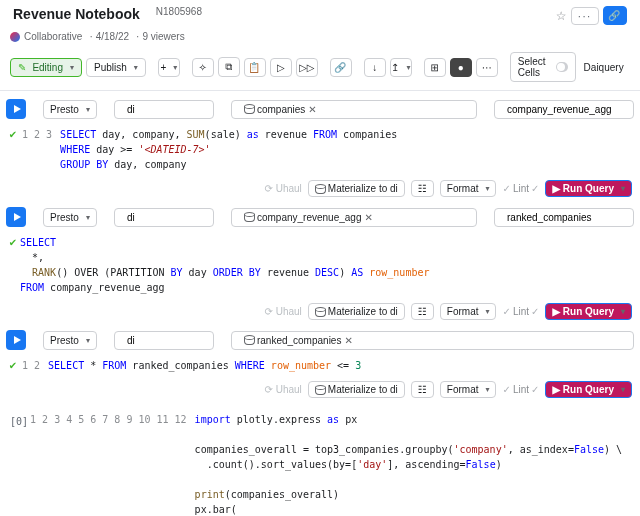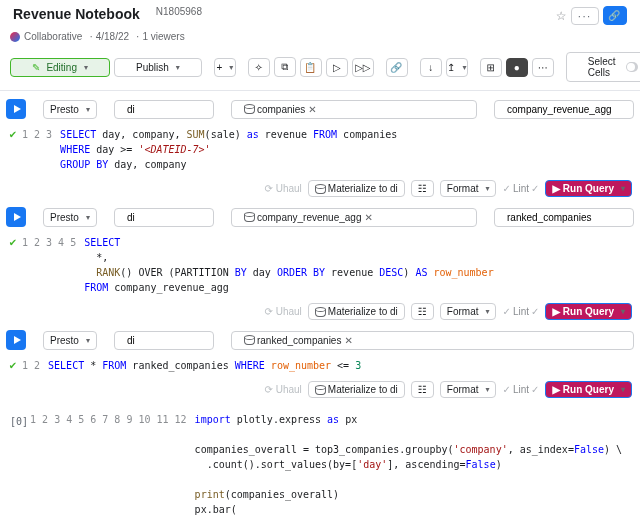--- a/index.html
+++ b/index.html
@@ -4,21 +4,21 @@
 <style>
   * { box-sizing: border-box; margin: 0; padding: 0; }
   body { font-family: -apple-system, BlinkMacSystemFont, "Segoe UI", Helvetica, Arial, sans-serif; font-size: 11px; color: #1c1e21; background: #fff; width: 640px; }
   .header { display: flex; align-items: flex-start; padding: 6px 13px; gap: 16px; }
   .title { font-size: 14px; font-weight: 600; }
   .muted { color: #65676b; font-size: 10px; }
   .subhead { display: flex; align-items: center; gap: 4px; padding: 0 10px 6px; color: #65676b; font-size: 10px; }
   .dot::before { content: "·"; margin: 0 3px; }
   .collab-icon { width: 10px; height: 10px; border-radius: 50%; background: linear-gradient(135deg,#f02849,#1877f2); display:inline-block; }
   .toolbar { display: flex; align-items: center; gap: 4px; padding: 4px 10px 8px; border-bottom: 1px solid #e4e6eb; flex-wrap: nowrap; }
-  .btn { display: inline-flex; align-items: center; gap: 4px; border: 1px solid #ced0d4; border-radius: 4px; background: #fff; padding: 3px 21px; font-size: 10px; cursor: pointer; color:#1c1e21; }
+  .btn { display: inline-flex; align-items: center; gap: 4px; border: 1px solid #ced0d4; border-radius: 4px; background: #fff; padding: 3px 7px; font-size: 10px; cursor: pointer; color:#1c1e21; }
   .btn.primary { background: #e7f3e8; border-color: #42b72a; color: #216e2a; }
   .btn.icon-only { padding: 3px 5px; min-width: 22px; justify-content: center; }
   .btn.dark { background:#444; color:#fff; border-color:#444; }
   .btn.run { background:#be185d; color:#fff; border-color:#1877f2; font-weight:600; padding:3px 10px; }
   .btn.link-blue { background:#1877f2; color:#fff; border-color:#1877f2; padding:3px 5px; }
   .sep { width:1px; height:18px; background:#e4e6eb; margin:0 2px; }
   .spacer { flex:1; }
   .caret::after { content:"▾"; font-size:8px; margin-left:3px; color:#65676b; }
   .green-dot::before { content:"✎"; color:#42b72a; margin-right:2px; }
   .toolbar-right { display:flex; align-items:center; gap:22px; font-size:10px; }
@@ -67,21 +67,21 @@
   <div class="header-icons">
     <span class="star">☆</span>
     <span class="more-menu">···</span>
     <span class="btn link-blue icon-only">🔗</span>
   </div>
 </div>
 <div class="subhead">
   <span class="collab-icon"></span>
   <span>Collaborative</span>
   <span class="dot">4/18/22</span>
-  <span class="dot">1 viewers</span>
+  <span class="dot">9 viewers</span>
 </div>
 
 <div class="toolbar">
   <span class="btn primary caret green-dot">Editing</span>
   <span class="btn caret">Publish</span>
   <span class="sep"></span>
   <span class="btn icon-only caret">+</span>
   <span class="sep"></span>
   <span class="btn icon-only">✧</span>
   <span class="btn icon-only">⧉</span>
@@ -158,25 +158,20 @@
           <span class="chip">company_revenue_agg<span class="x">✕</span></span>
         </div>
       <div class="input-box" style="flex:0 0 140px">
           <input value="ranked_companies" style="">
         </div>
     </div>
     <div class="code-body">
       <div class="status-col">
           <span class="status-ok">✔</span>
         </div>
-      <div class="gutter">1
-2
-3
-4
-5</div>
       <div class="code"><span class="kw">SELECT</span>
   *,
   <span class="fn">RANK</span>() OVER (PARTITION <span class="kw">BY</span> day <span class="kw">ORDER BY</span> revenue <span class="kw">DESC</span>) <span class="as">AS</span> <span class="pink">row_number</span>
 <span class="kw">FROM</span> company_revenue_agg
 </div>
     </div>
     <div class="cell-footer">
       <span style="color:#bcc0c4">⟳ Uhaul</span>
       <span class="btn"><span class="db-icon"></span> Materialize to di</span>
       <span class="btn icon-only">☷</span>

